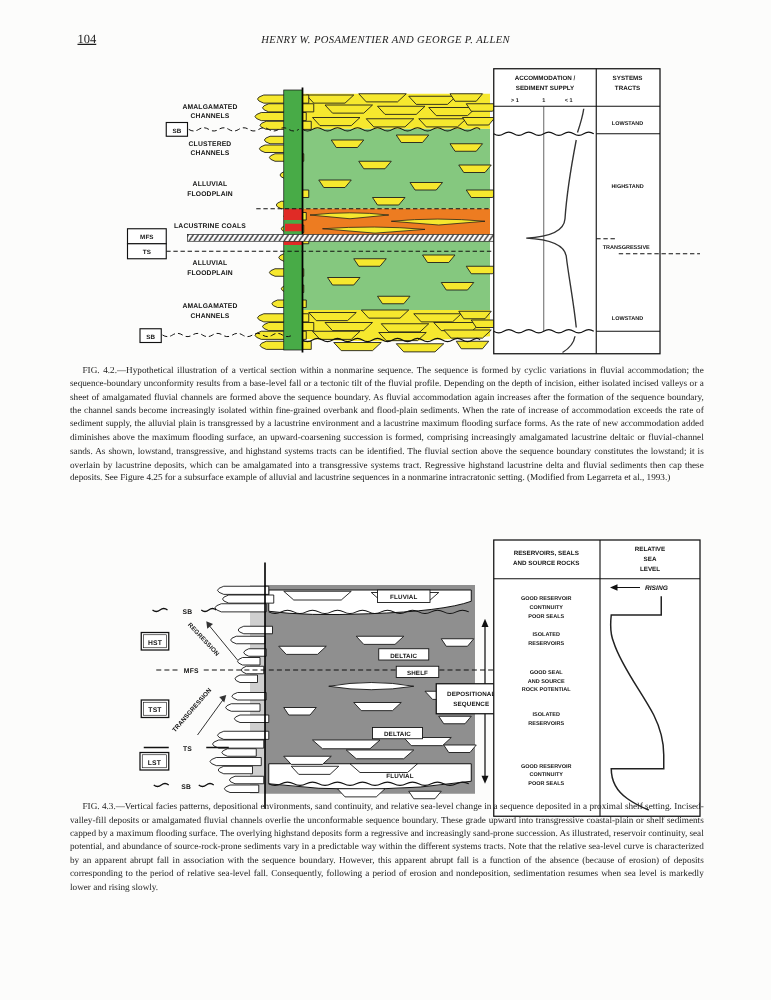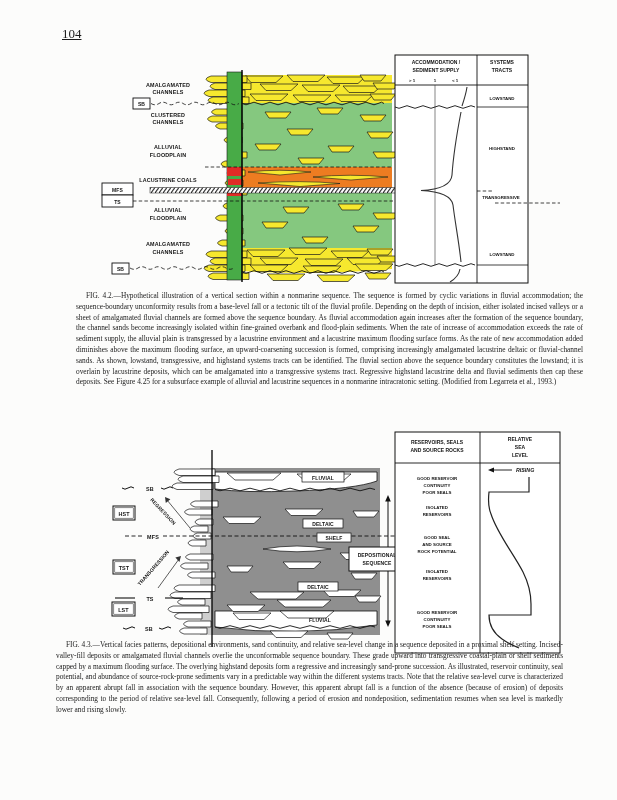--- a/index.html
+++ b/index.html
@@ -1,38 +1,39 @@
 <!DOCTYPE html>
 <html><head>
 <meta charset="utf-8">
 <style>
   html,body{margin:0;padding:0;background:#e8e8e8;}
   .page{position:relative;width:617px;height:800px;background:#fcfcfb;margin:0 auto;
         font-family:"Liberation Serif",serif;color:#1c1c1c;overflow:hidden;}
-  .pgnum{position:absolute;left:62px;top:26px;font-size:13px;text-decoration:underline;}
+  .pgnum{position:absolute;left:62px;top:26px;font-size:10px;text-decoration:underline;}
   .rhead{position:absolute;left:0;top:26px;width:100%;text-align:center;
          font-size:8.5px;font-style:italic;letter-spacing:.3px;}
   .figsvg{position:absolute;}
   svg text{font-family:"Liberation Sans",sans-serif;fill:#141414;}
   .t5{font-size:5px;font-weight:bold;letter-spacing:.1px;}
   .t45{font-size:4.4px;font-weight:bold;}
   .t55{font-size:5.4px;font-weight:bold;letter-spacing:.15px;}
   .thdr{font-size:5px;font-weight:bold;}
   .mid{text-anchor:middle;}
   .caption{position:absolute;left:56px;width:507px;font-size:7.35px;line-height:10.8px;
            text-align:justify;text-indent:10px;color:#222;}
-  .cap42{top:291px;margin-left:20px;}
+  .cap42{top:291px;}
   .cap43{top:640px;}
 </style>
 </head>
 <body>
 
 <div class="page">
 
   <span class="pgnum">104</span>
+  <div class="rhead">HENRY W. POSAMENTIER AND GEORGE P. ALLEN</div>
 
   <svg class="figsvg" style="left:55px;top:50px" width="512" height="240" viewBox="0 0 512 240">
     <defs>
       <path id="chS" d="M0,0 H26 L21,6 H4 Z"></path>
       <path id="chM" d="M0,0 H38 L31,6.5 H6 Z"></path>
       <path id="chL" d="M0,0 H54 L46,7 H8 Z"></path>
       <path id="llS" d="M22,0 H8 Q0,3 8,6 H22 Z"></path>
       <path id="llM" d="M32,0 H9 Q0,3 9,6 H32 Z"></path>
       <path id="llL" d="M46,0 H10 Q0,3.2 10,6.5 H46 Z"></path>
       <pattern id="hatch42" width="4" height="5.5" patternUnits="userSpaceOnUse">

